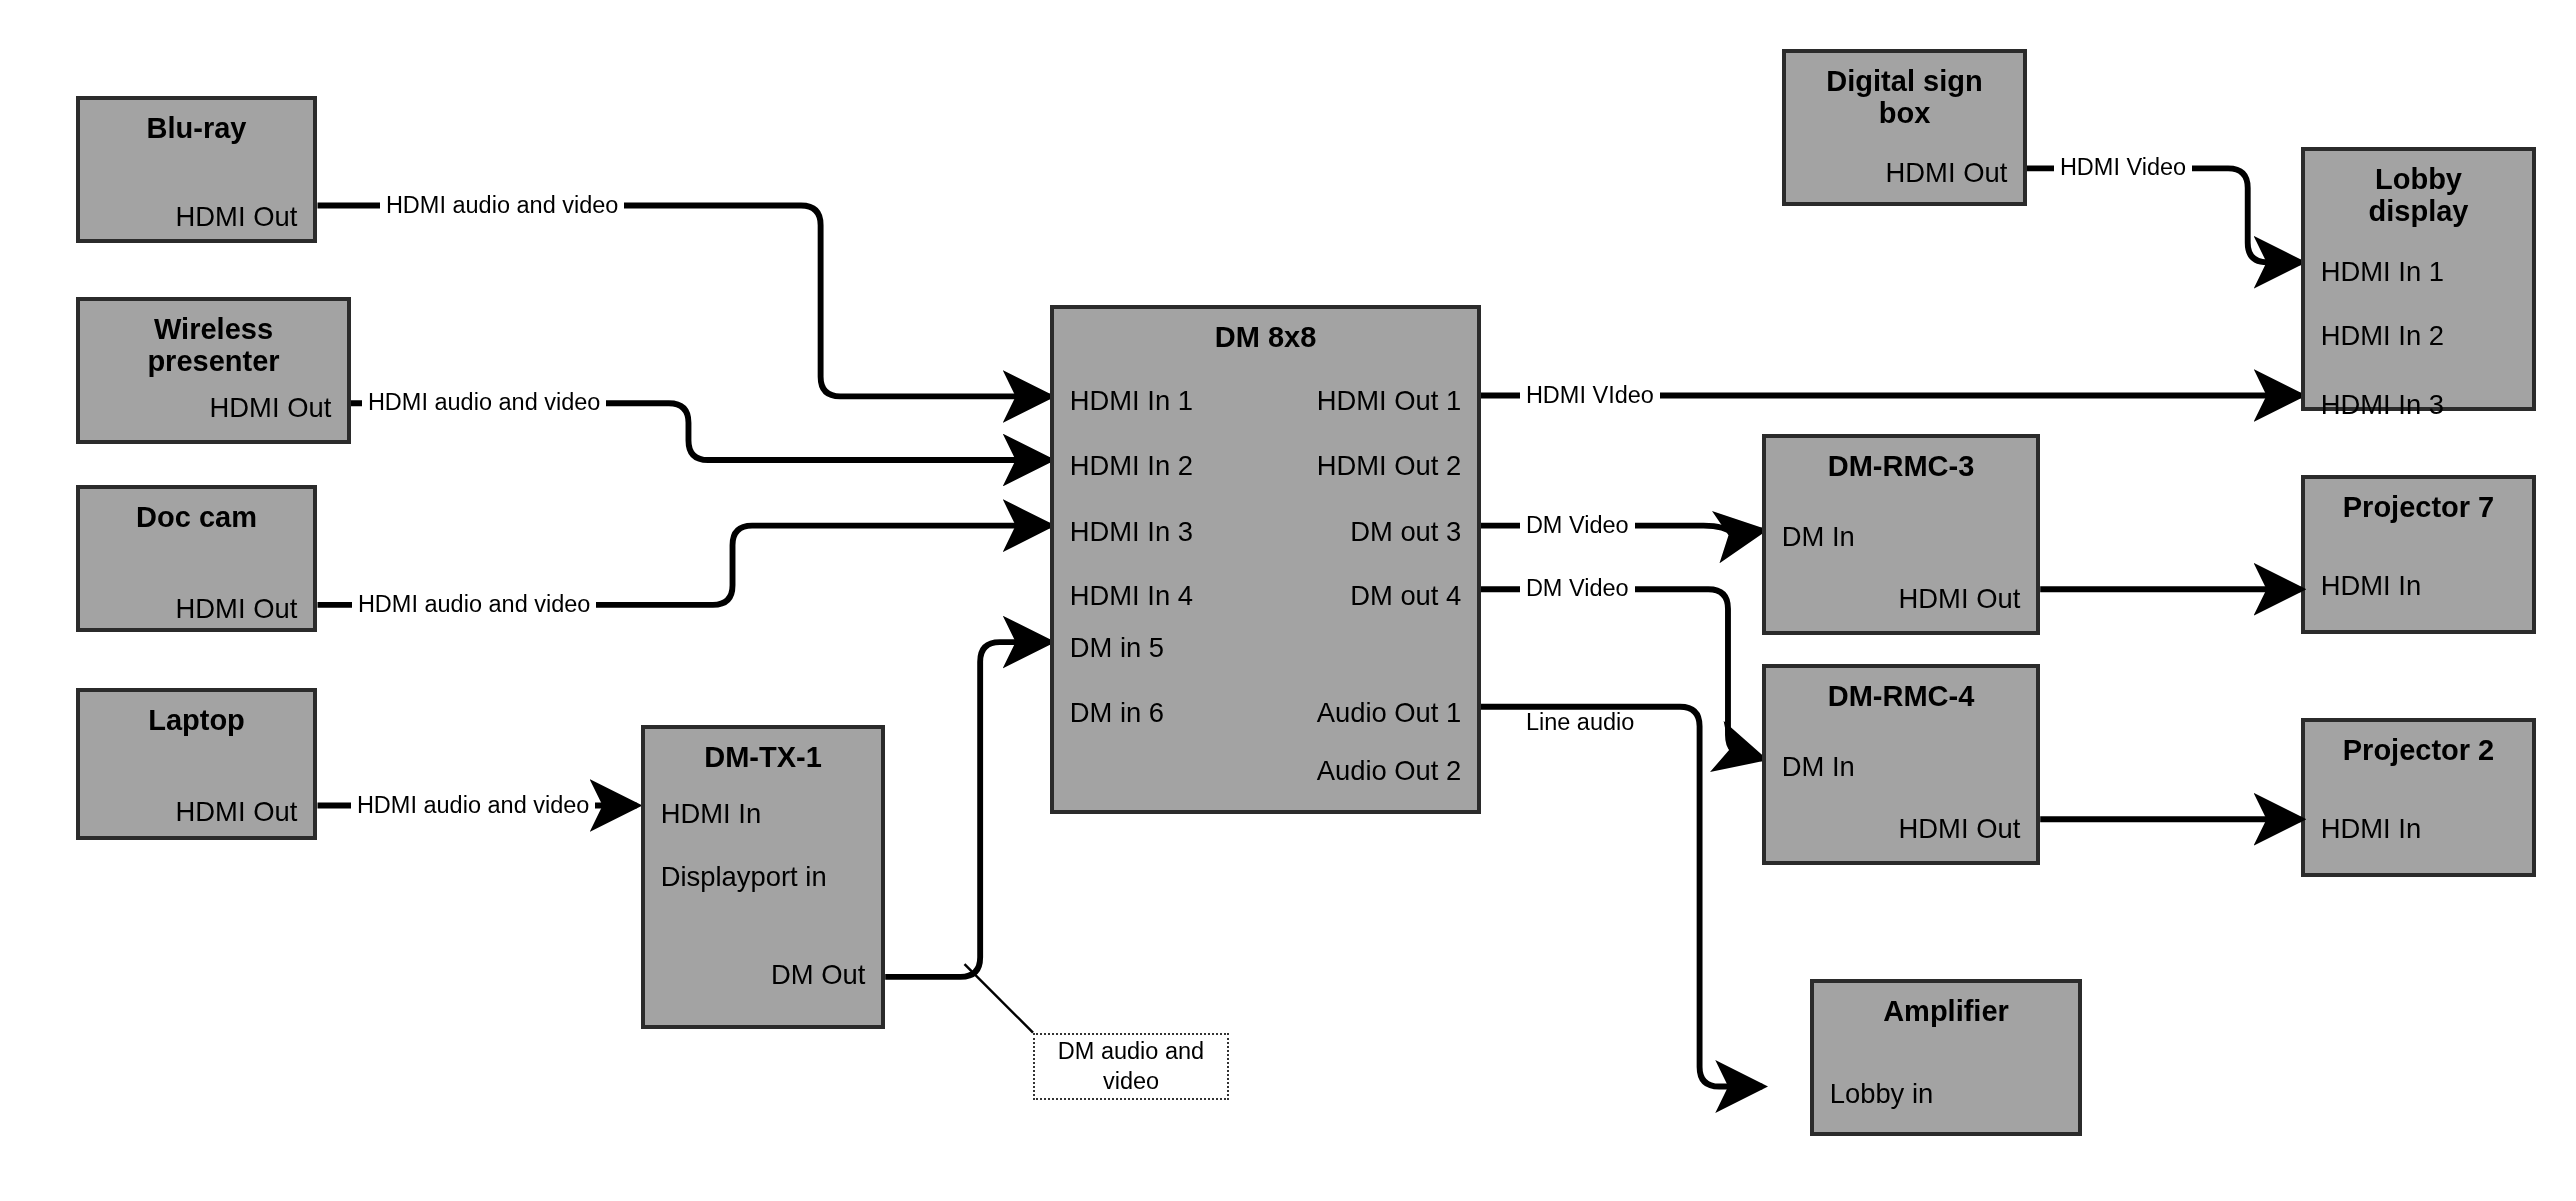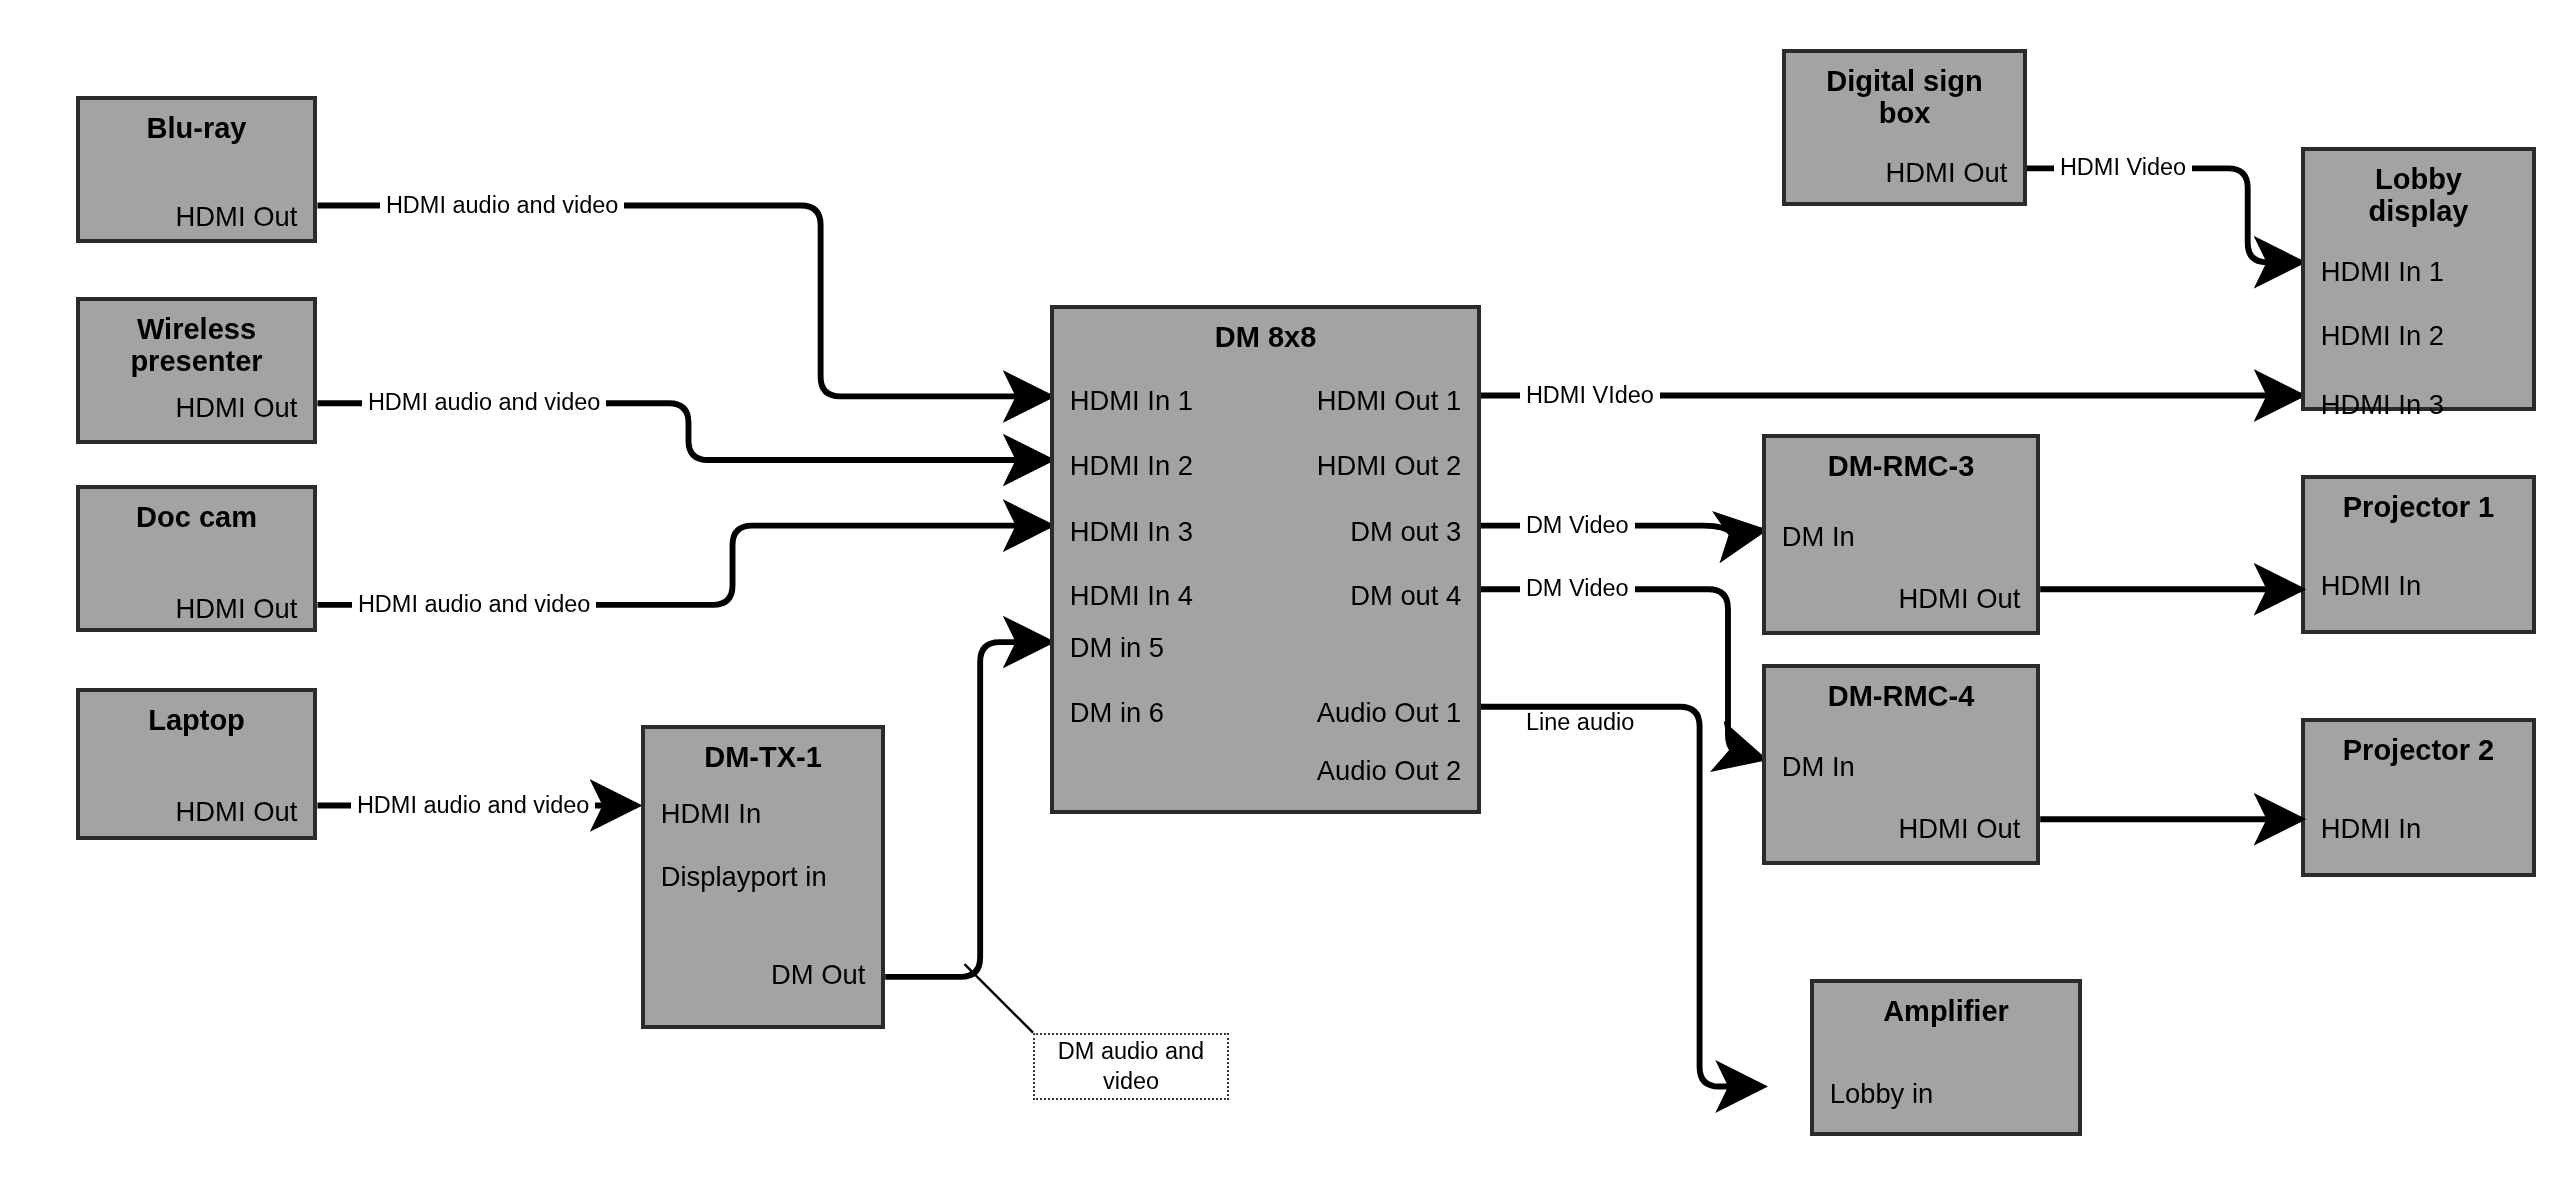--- a/index.html
+++ b/index.html
@@ -55,21 +55,21 @@
     </g>
 
     <path d="M 985,985 L 1055,1055" stroke="#000" stroke-width="2.5" fill="none"></path>
   </svg>
 
   <div class="box" style="left:76px;top:88px;width:241px;height:147px;margin-top:8px;">
     <div class="title">Blu-ray</div>
     <div class="port r" style="top:103px;">HDMI Out</div>
   </div>
 
-  <div class="box" style="left:76px;top:297px;width:241px;height:147px;">
+  <div class="box" style="left:76px;top:297px;width:275px;height:147px;">
     <div class="title" style="white-space:pre-line;">Wireless
 presenter</div>
     <div class="port r" style="top:93px;">HDMI Out</div>
   </div>
 
   <div class="box" style="left:76px;top:485px;width:241px;height:147px;">
     <div class="title">Doc cam</div>
     <div class="port r" style="top:106px;">HDMI Out</div>
   </div>
 
@@ -122,21 +122,21 @@
     <div class="port r" style="top:147px;">HDMI Out</div>
   </div>
 
   <div class="box" style="left:1762px;top:664px;width:278px;height:201px;">
     <div class="title">DM-RMC-4</div>
     <div class="port l" style="top:85px;">DM In</div>
     <div class="port r" style="top:147px;">HDMI Out</div>
   </div>
 
   <div class="box" style="left:2301px;top:475px;width:235px;height:159px;">
-    <div class="title">Projector 1</div>
+    <div class="title">Projector 7</div>
     <div class="port l" style="top:93px;">HDMI In</div>
   </div>
 
   <div class="box" style="left:2301px;top:718px;width:235px;height:159px;">
     <div class="title">Projector 2</div>
     <div class="port l" style="top:93px;">HDMI In</div>
   </div>
 
   <div class="box" style="left:1810px;top:979px;width:272px;height:157px;">
     <div class="title">Amplifier</div>

